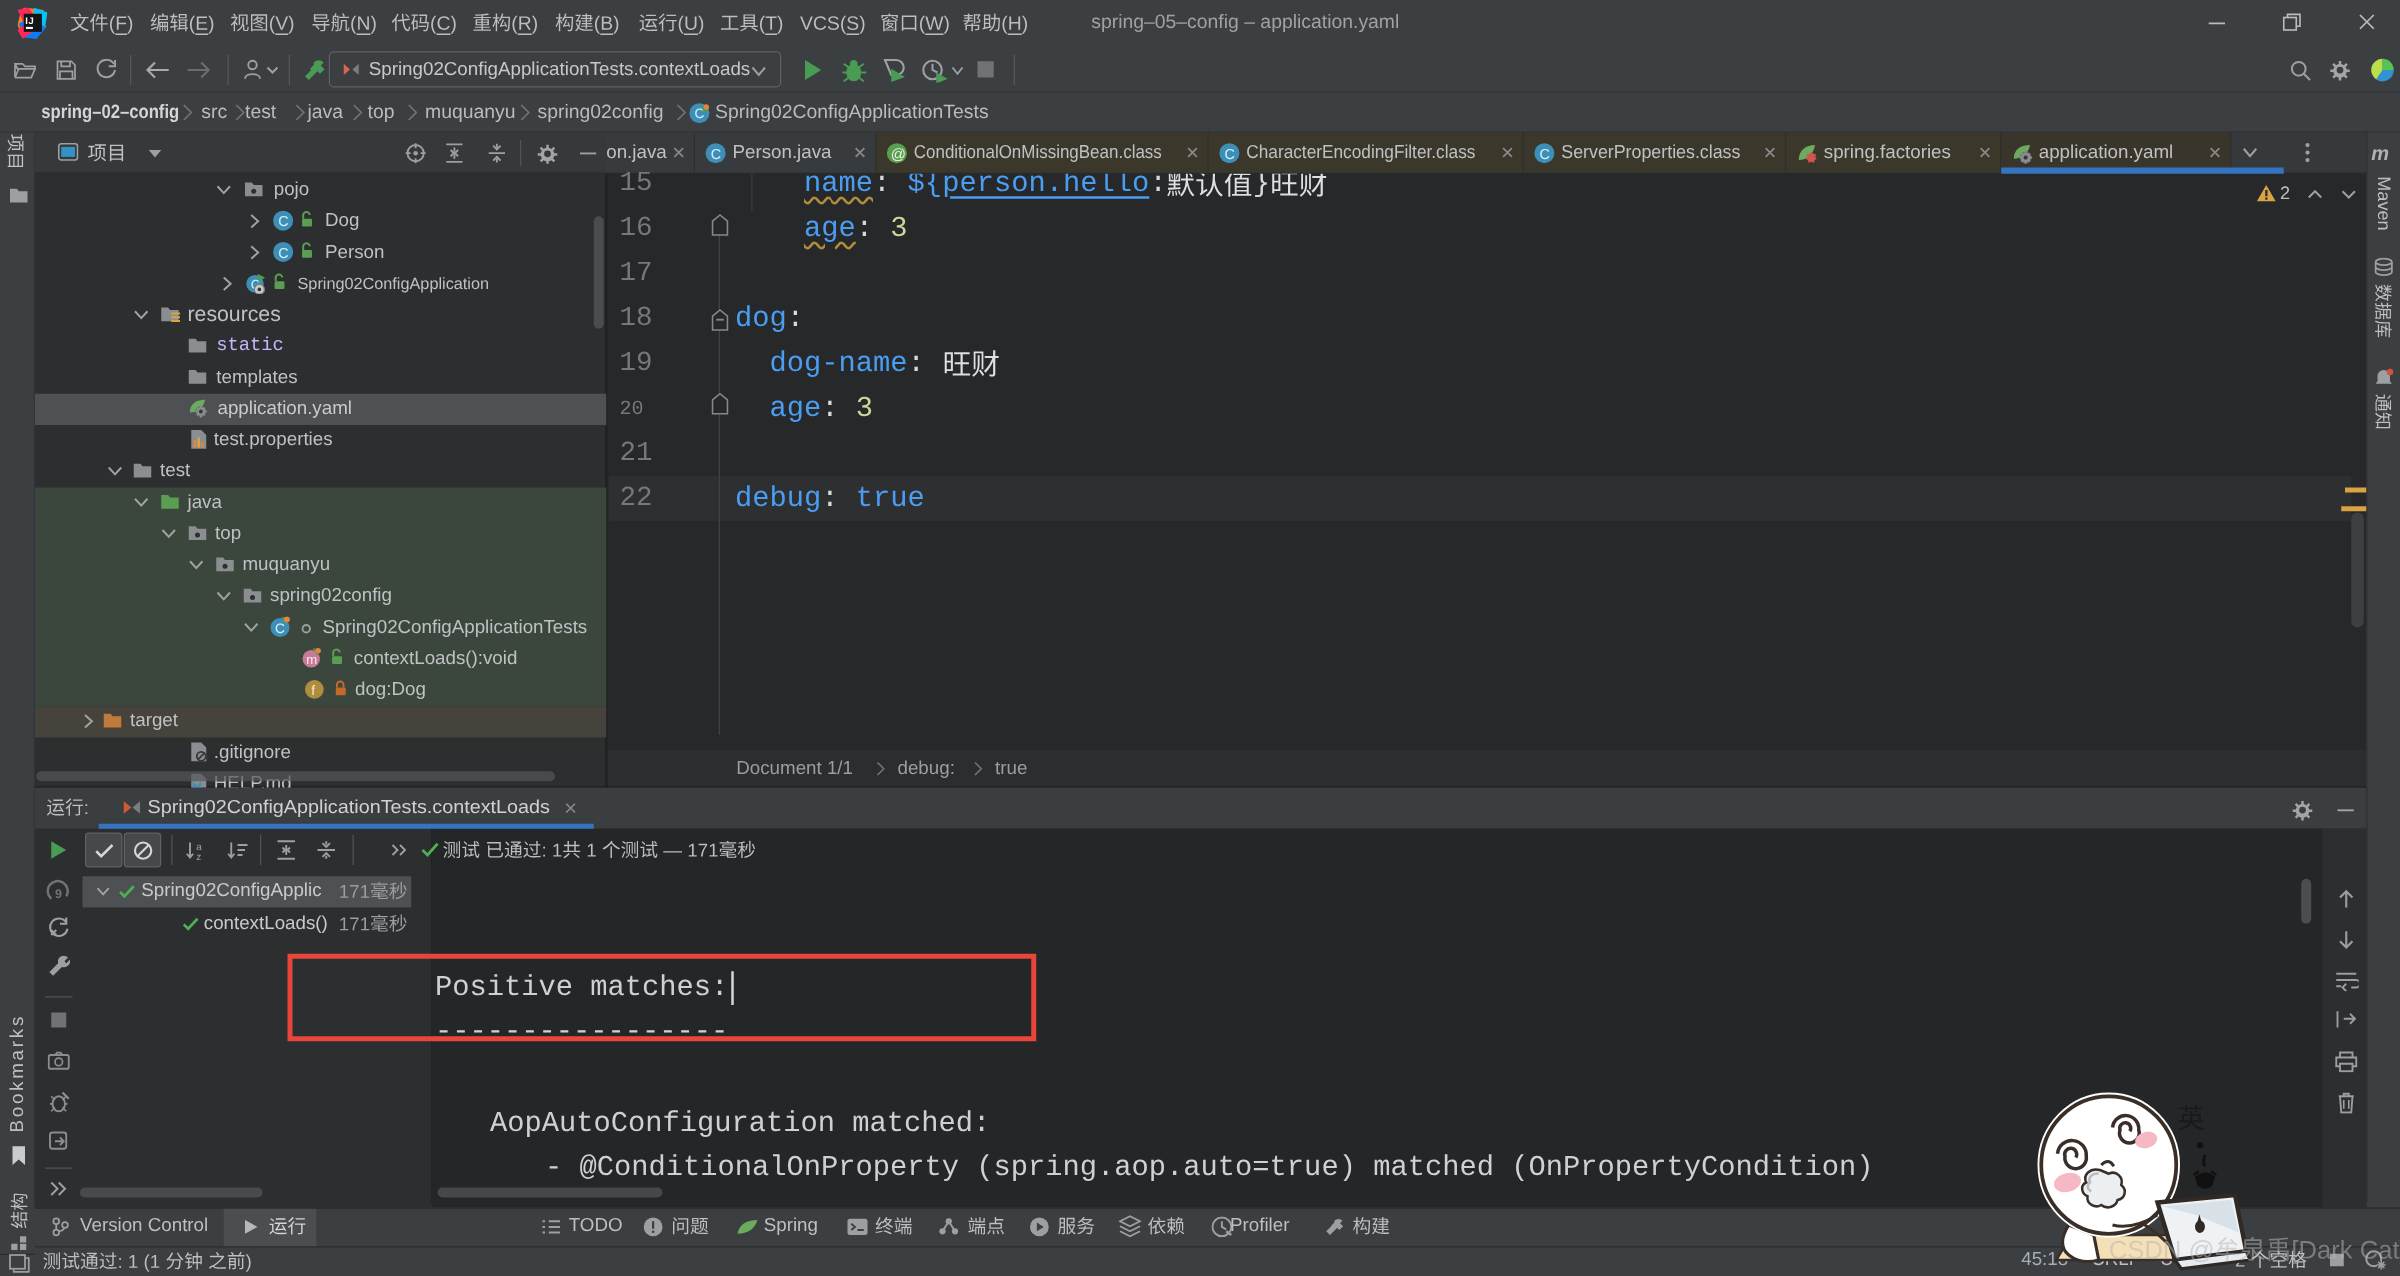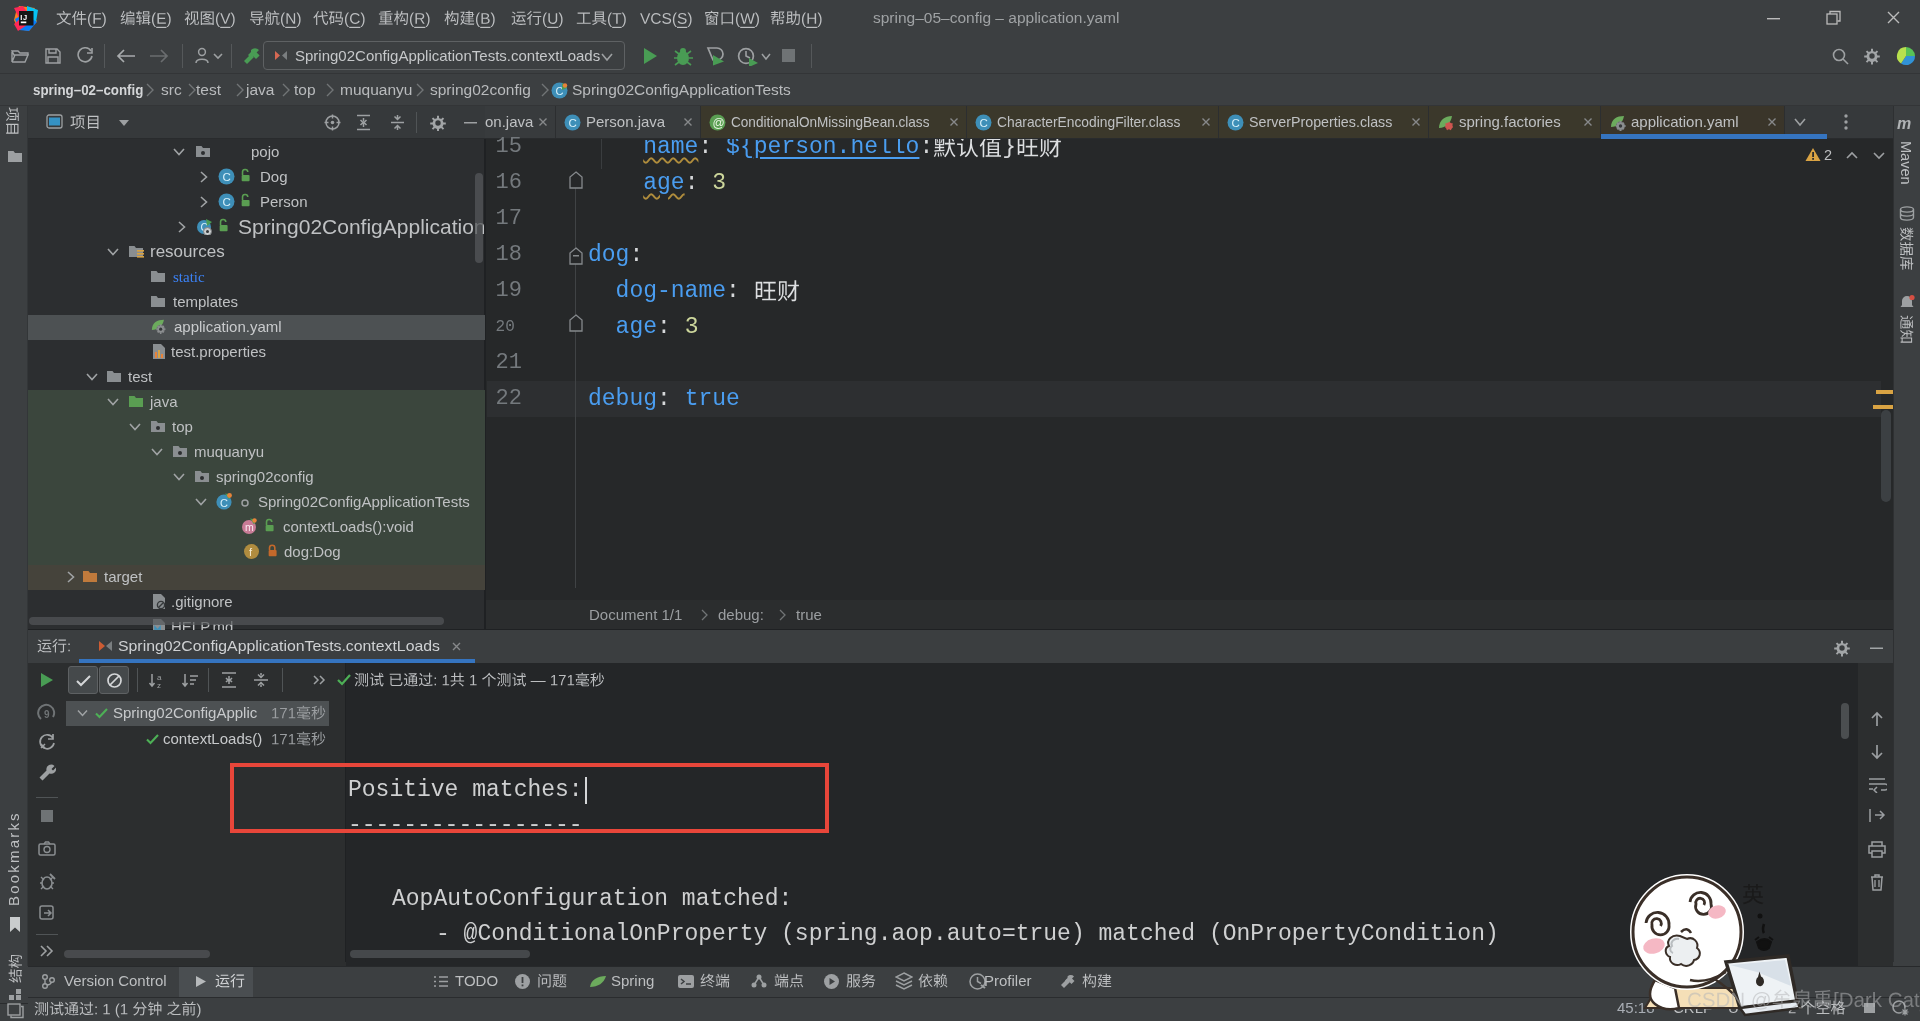--- a/index.html
+++ b/index.html
@@ -482,21 +482,21 @@
 <div style="position:absolute;left:28px;top:390px;width:457px;height:175px;background:#3b463d;"></div>
 <div style="position:absolute;left:28px;top:565px;width:457px;height:25px;background:#45433b;"></div>
 <div style="position:absolute;left:0;top:0;width:1920px;height:1021px;clip-path:inset(139px 1436px 391px 28px);">
     <svg style="position:absolute;left:172px;top:145px;" width="14" height="14" viewBox="0 0 14 14">
       <path d="M2,4 L7,9.5 L12,4" fill="none" stroke="#a0a3a5" stroke-width="1.6"></path>
     </svg>
     <svg style="position:absolute;left:195px;top:143px;" width="17" height="17" viewBox="0 0 17 17">
       <path d="M1,3 h5.5 l1.5,2 h7 v9 h-14 z" fill="#8a8e91"></path>
       <circle cx="8" cy="10" r="2" fill="#2c2e30"></circle>
     </svg>
-    <div style="position:absolute;left:219.0px;top:142.0px;font-family:'Liberation Sans',sans-serif;font-size:15px;line-height:20px;color:#bfc1c3;font-weight:normal;white-space:pre;margin-left:32px;">pojo</div>
+    <div style="position:absolute;left:219.0px;top:142.0px;font-family:'Liberation Sans',sans-serif;font-size:15px;line-height:20px;color:#bfc1c3;font-weight:normal;white-space:pre;">pojo</div>
     <svg style="position:absolute;left:197px;top:170px;" width="14" height="14" viewBox="0 0 14 14">
       <path d="M4,2 L9.5,7 L4,12" fill="none" stroke="#a0a3a5" stroke-width="1.6"></path>
     </svg>
     <svg style="position:absolute;left:218px;top:168px;" width="17" height="17" viewBox="0 0 17 17">
       <circle cx="8.5" cy="8.5" r="8" fill="#3e8fb8"></circle>
       <text x="4.5" y="13" font-family="Liberation Sans" font-size="11.5" fill="#d7f0fa">C</text>
     </svg>
     <svg style="position:absolute;left:239px;top:168px;" width="15" height="15" viewBox="0 0 15 15">
       <g transform="scale(0.882)">
         <path d="M4,8 v-3 a3,3 0 0 1 6,-0.5" fill="none" stroke="#5a9e52" stroke-width="1.8"></path>
@@ -527,35 +527,35 @@
       <path d="M10,1 L16,4 L11,8 Z" fill="#499c54"></path>
       <circle cx="11.5" cy="13.5" r="4" fill="#c9cccd" stroke="#7c8082" stroke-width="1"></circle>
       <circle cx="11.5" cy="13.5" r="1.5" fill="#35383a"></circle>
     </svg>
     <svg style="position:absolute;left:217px;top:218px;" width="15" height="15" viewBox="0 0 15 15">
       <g transform="scale(0.882)">
         <path d="M4,8 v-3 a3,3 0 0 1 6,-0.5" fill="none" stroke="#5a9e52" stroke-width="1.8"></path>
         <rect x="3" y="8" width="9" height="7" rx="1" fill="#5a9e52"></rect>
       </g>
     </svg>
-    <div style="position:absolute;left:238.0px;top:217.0px;font-family:'Liberation Sans',sans-serif;font-size:21px;line-height:20px;color:#bfc1c3;font-weight:normal;white-space:pre;text-align:right;">Spring02ConfigApplication</div>
+    <div style="position:absolute;left:238.0px;top:217.0px;font-family:'Liberation Sans',sans-serif;font-size:13px;line-height:20px;color:#bfc1c3;font-weight:normal;white-space:pre;text-align:right;">Spring02ConfigApplication</div>
     <svg style="position:absolute;left:106px;top:245px;" width="14" height="14" viewBox="0 0 14 14">
       <path d="M2,4 L7,9.5 L12,4" fill="none" stroke="#a0a3a5" stroke-width="1.6"></path>
     </svg>
     <svg style="position:absolute;left:128px;top:243px;" width="17" height="17" viewBox="0 0 17 17">
       <path d="M1,3 h5.5 l1.5,2 h7 v9 h-14 z" fill="#8a8e91"></path>
       <rect x="9" y="7" width="7" height="1.6" fill="#d9a343"></rect>
       <rect x="9" y="10" width="7" height="1.6" fill="#d9a343"></rect>
       <rect x="9" y="13" width="7" height="1.6" fill="#d9a343"></rect>
     </svg>
     <div style="position:absolute;left:150.0px;top:242.0px;font-family:'Liberation Sans',sans-serif;font-size:17px;line-height:20px;color:#bfc1c3;font-weight:normal;white-space:pre;">resources</div>
     <svg style="position:absolute;left:150px;top:268px;" width="17" height="17" viewBox="0 0 17 17">
       <path d="M1,3 h5.5 l1.5,2 h7 v9 h-14 z" fill="#8a8e91"></path>
     </svg>
-    <div style="position:absolute;left:173.0px;top:267.0px;font-family:Liberation Serif, serif;font-size:15px;line-height:20px;color:#3b82f6;font-weight:normal;white-space:pre;">static</div>
+    <div style="position:absolute;left:173.0px;top:267.0px;font-family:Liberation Mono, monospace;font-size:15px;line-height:20px;color:#c4b5fd;font-weight:normal;white-space:pre;">static</div>
     <svg style="position:absolute;left:150px;top:293px;" width="17" height="17" viewBox="0 0 17 17">
       <path d="M1,3 h5.5 l1.5,2 h7 v9 h-14 z" fill="#8a8e91"></path>
     </svg>
     <div style="position:absolute;left:173.0px;top:292.0px;font-family:'Liberation Sans',sans-serif;font-size:15px;line-height:20px;color:#bfc1c3;font-weight:normal;white-space:pre;">templates</div>
     <svg style="position:absolute;left:150px;top:318px;" width="17" height="17" viewBox="0 0 17 17">
       <g transform="scale(0.93)">
         <path d="M2,13 C2,5 8,2 15,2 C14,9 8,13 2,13 Z" fill="#6cab5d"></path>
         <circle cx="11.5" cy="12" r="4.2" fill="#8b8e90" stroke="#6a6d6f" stroke-width="1"></circle>
         <circle cx="11.5" cy="12" r="1.7" fill="#35383a"></circle>
         <path d="M11.5,6.8 v2 M11.5,15.2 v2 M6.8,12 h2 M14.7,12 h2 M8.2,8.7 l1.4,1.4 M13.4,13.9 l1.4,1.4 M14.8,8.7 l-1.4,1.4 M9.6,13.9 l-1.4,1.4" stroke="#8b8e90" stroke-width="1.5"></path>

